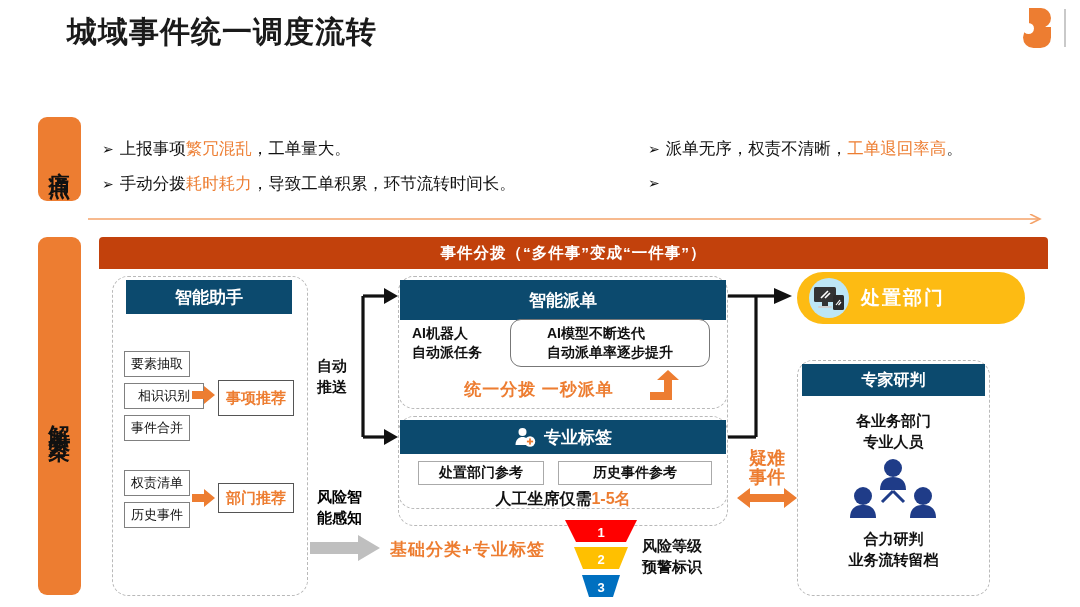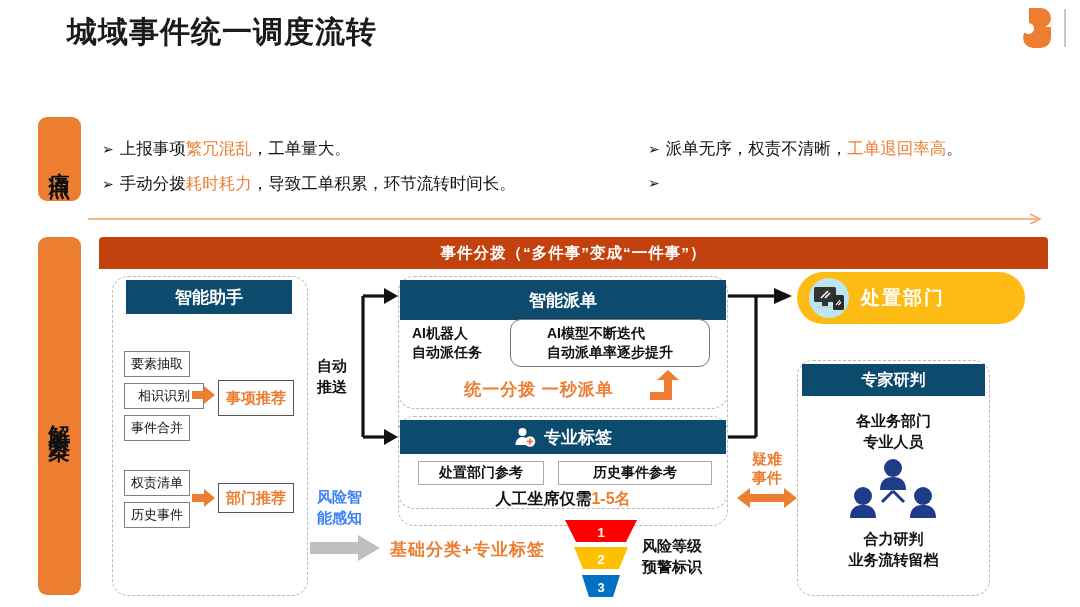--- a/index.html
+++ b/index.html
@@ -150,39 +150,39 @@
     text-align: center; font-size: 16px; font-weight: bold; color: #111;
   }
 
   
   #auto-push {
     left: 317px; top: 355px; width: 54px;
     font-size: 15px; font-weight: bold; color: #111; line-height: 21px;
   }
   #risk-sense {
     left: 317px; top: 486px; width: 54px;
-    font-size: 15px; font-weight: bold; color: #3b82f6; line-height: 21px;
+    font-size: 15px; font-weight: bold; color: #000000; line-height: 21px;
   }
   #gray-arrow { left: 310px; top: 535px; width: 70px; height: 26px; }
   #base-class {
     left: 390px; top: 538px;
     font-size: 17px; font-weight: bold; color: #ED7D31; letter-spacing: 1px;
   }
 
   
   #funnel { left: 565px; top: 520px; width: 72px; height: 80px; }
   #funnel-label {
     left: 642px; top: 535px;
     font-size: 15px; font-weight: bold; color: #111; line-height: 21px;
   }
 
   
   #difficult-label {
     left: 745px; top: 449px; width: 44px;
-    font-size: 15px; font-weight: bold; color: #ED7D31;
+    font-size: 18px; font-weight: bold; color: #ED7D31;
     line-height: 19px; text-align: center;
   }
   #difficult-arrow { left: 737px; top: 487px; width: 60px; height: 22px; }
 
   
   #dept-pill {
     left: 797px; top: 272px; width: 228px; height: 52px;
     background: #FDBB13; border-radius: 26px;
     display: flex; align-items: center; gap: 12px; padding-left: 12px;
   }

